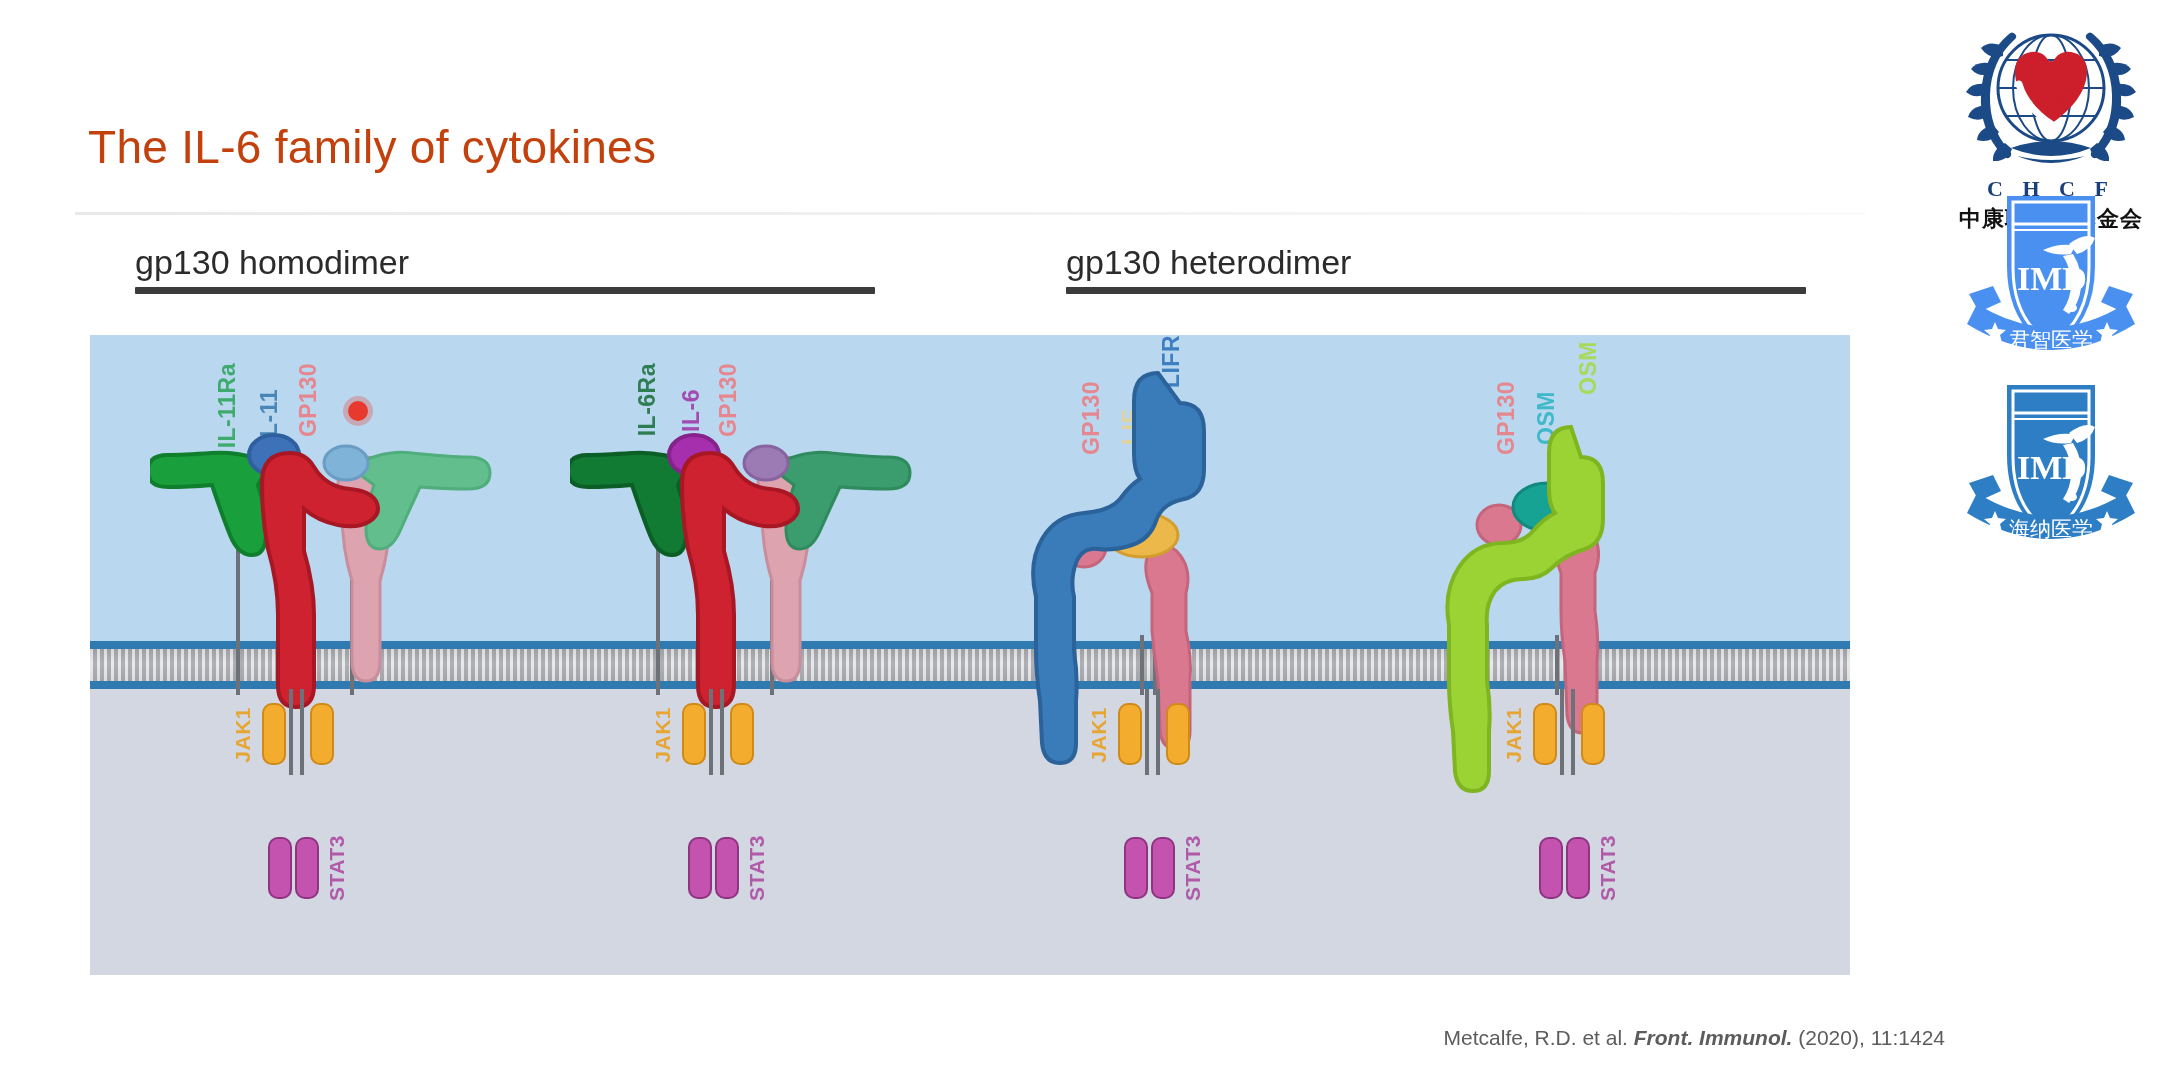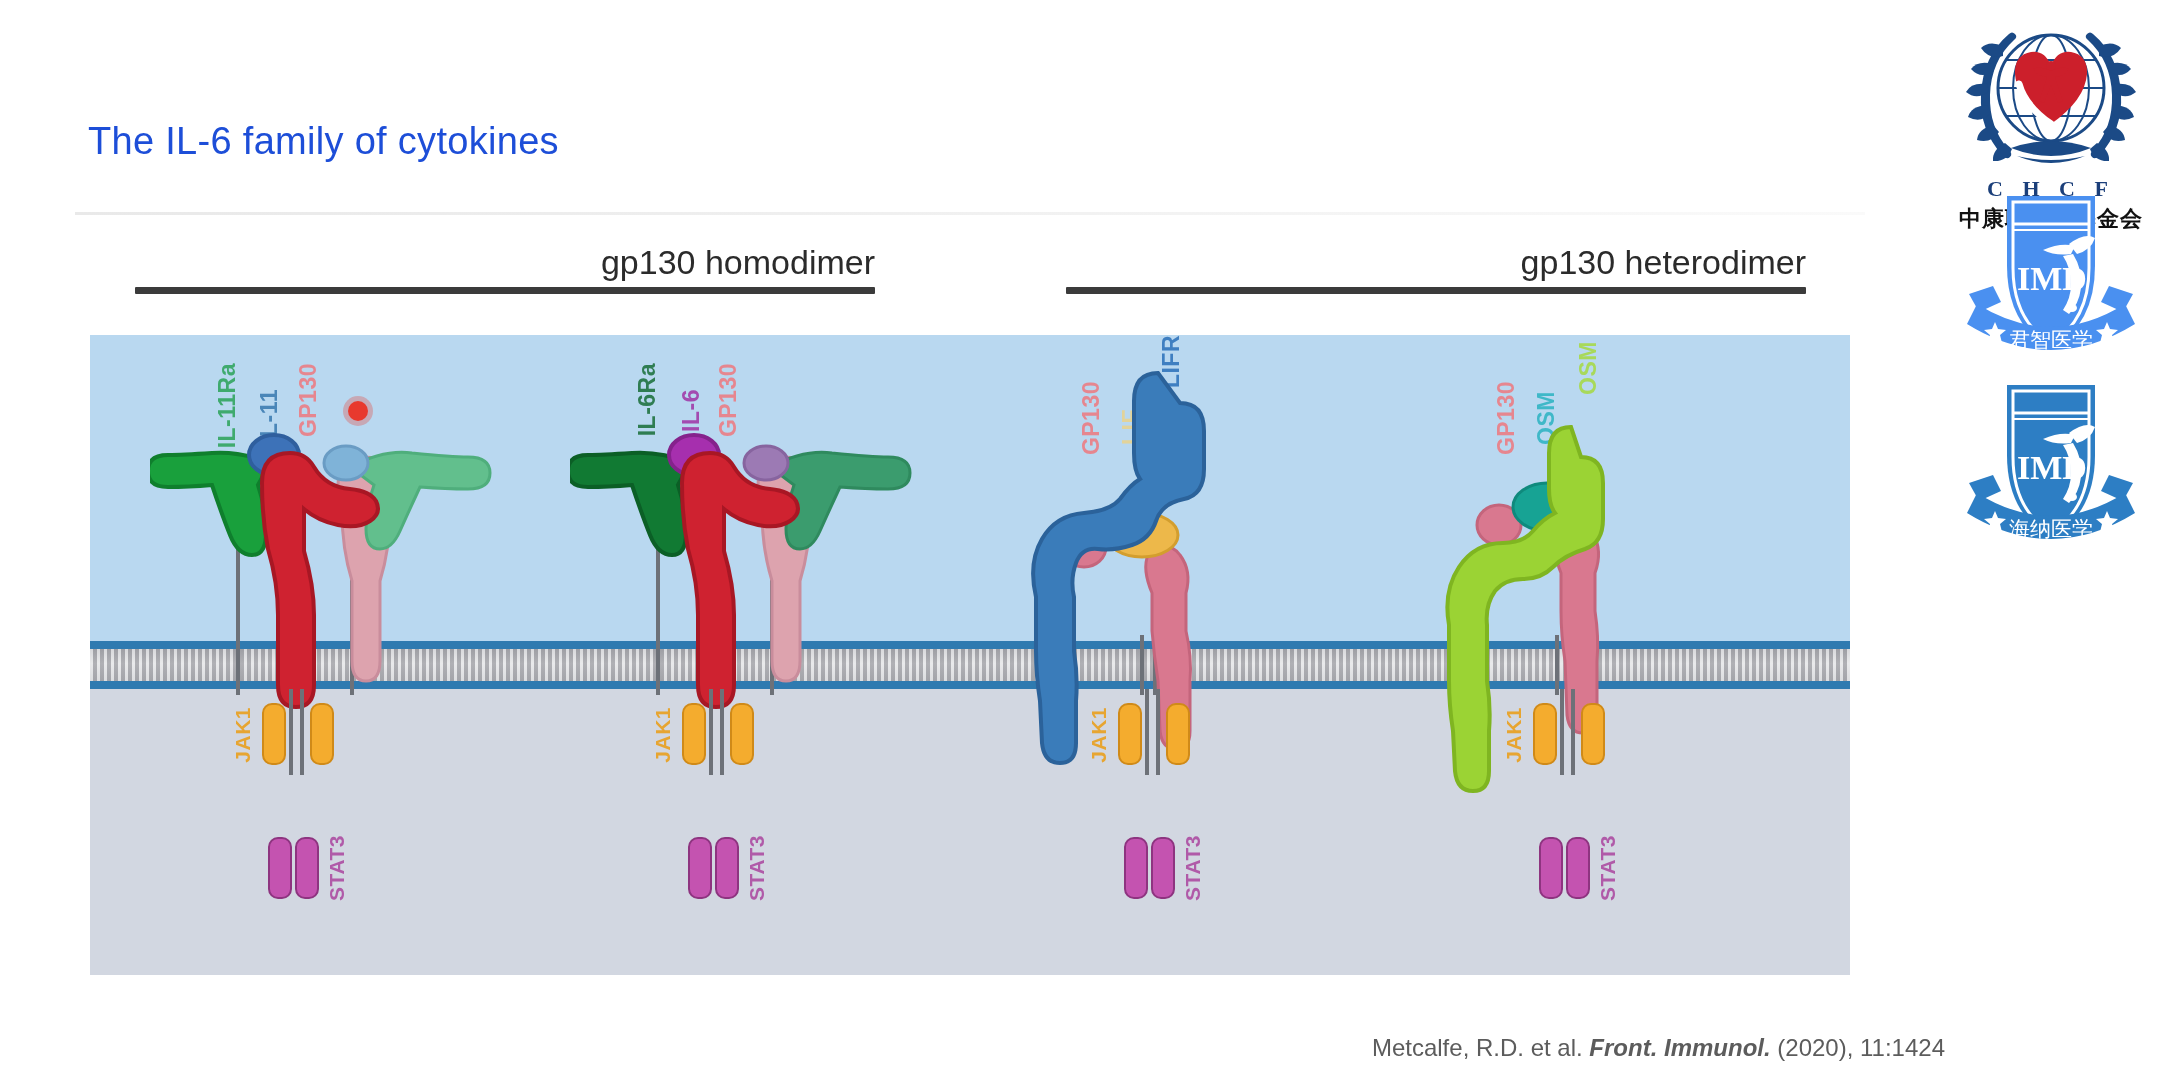--- a/index.html
+++ b/index.html
@@ -7,35 +7,35 @@
     width:2160px;height:1080px;
     background:#ffffff;
     font-family:"Liberation Sans","DejaVu Sans",sans-serif;
     overflow:hidden;
     position:relative;
   }
 
   
   #slide-title{
     position:absolute;left:88px;top:120px;
-    font-size:38px;color:#1d4ed8;font-weight:400;
+    font-size:46px;color:#c2410c;font-weight:400;
     letter-spacing:.3px;white-space:nowrap;
   }
   #title-rule{
     position:absolute;left:75px;top:212px;width:1790px;height:3px;
     background:linear-gradient(to right,#e9e9e9,#efefef 40%,#fafafa);
   }
 
   
   #figure{
     position:absolute;left:90px;top:270px;width:1760px;height:750px;
   }
 
   
-  .group-head{position:absolute;text-align:right;}
+  .group-head{position:absolute;text-align:left;}
   .group-head .gh-label{
     font-size:34px;color:#2b2b2b;white-space:nowrap;line-height:1.05;
   }
   .group-head .gh-bar{
     margin-top:6px;height:7px;background:#3b3b3b;border-radius:1px;
   }
   #grp-homo{left:45px;top:-25px;width:740px;}
   #grp-hetero{left:976px;top:-25px;width:740px;}
 
   
@@ -95,22 +95,22 @@
   }
   .stat{
     position:absolute;width:24px;height:62px;border-radius:10px;
     background:#c453b0;border:2.5px solid #8e3480;box-sizing:border-box;
   }
   .lbl-jak{color:#e7a531;}
   .lbl-stat{color:#b05aa8;}
 
   
   #citation{
-    position:absolute;right:215px;bottom:18px;
-    font-size:24px;color:#5c5c5c;white-space:nowrap;
+    position:absolute;right:215px;bottom:30px;
+    font-size:21px;color:#5c5c5c;white-space:nowrap;
   }
   #citation i{font-style:italic;font-weight:700;}
 
   
   #logos{position:absolute;right:4px;top:6px;width:210px;}
   .logo{position:relative;width:200px;margin:0 auto;}
   #logo-chcf{height:170px;}
   .chcf-txt1{
     text-align:center;font-size:22px;letter-spacing:7px;
     color:#1b3f7a;font-weight:700;font-family:"Liberation Serif",serif;

